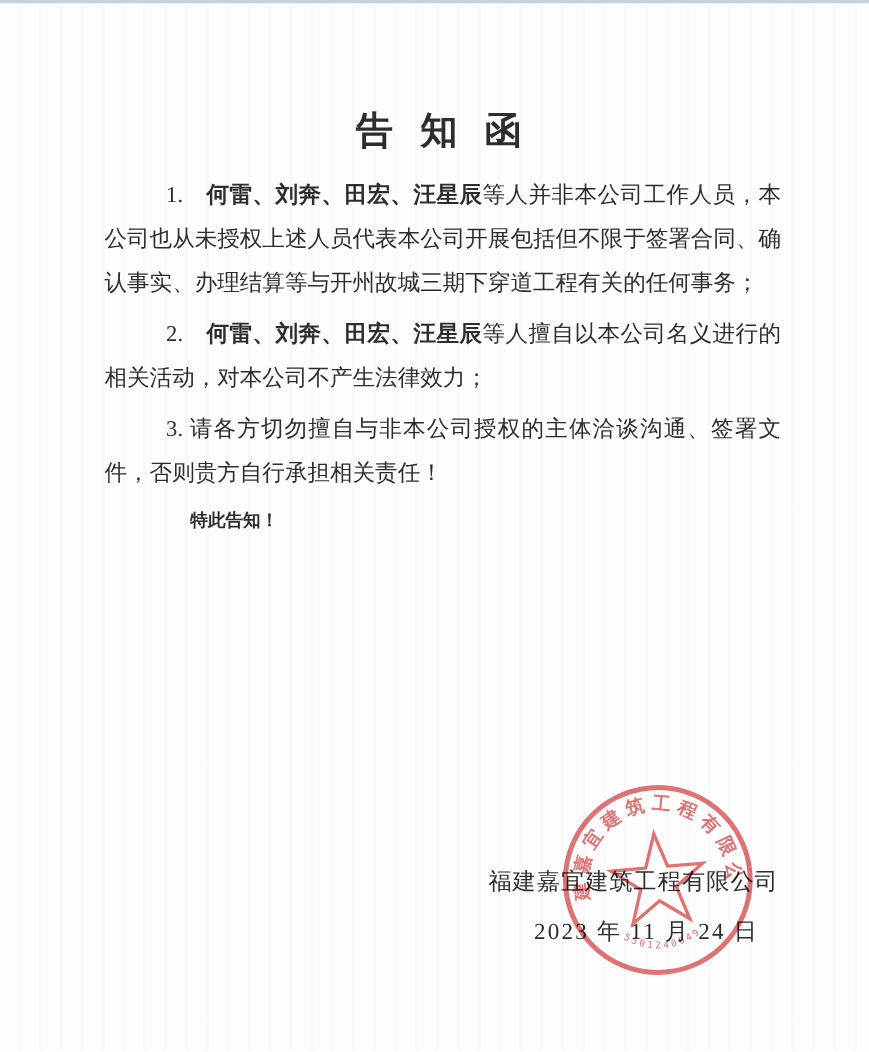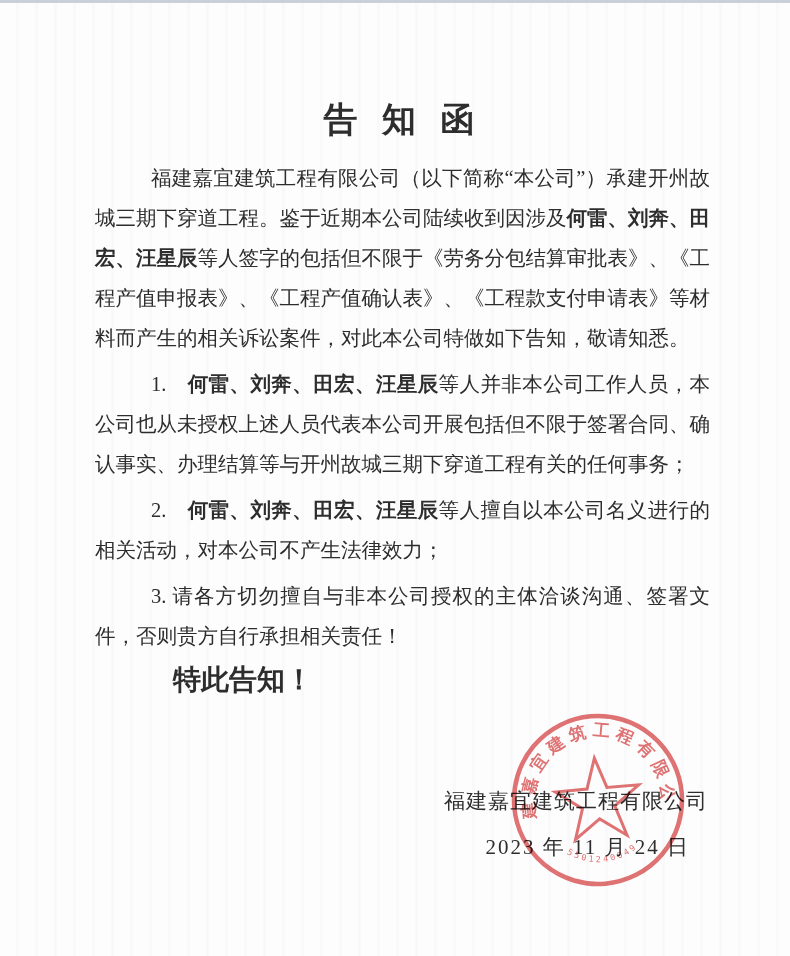--- a/index.html
+++ b/index.html
@@ -52,21 +52,21 @@
   .body p.salutation {
     text-indent: 0;
     margin-bottom: 4px;
   }
   .body p.indented {
     text-indent: 56px;
   }
   .body p.closing {
     text-indent: 0;
     margin: 2px 0 0 78px;
-    font-size: 28px;
+    font-size: 16px;
     font-weight: 700;
     line-height: 36px;
   }
   .bold { font-weight: 700; }
 
   .signature-company {
     position: absolute;
     top: 786px;
     right: 82px;
     font-size: 21px;
@@ -119,21 +119,20 @@
 </style>
 </head>
 <body>
 
 <div class="page">
   <div class="scan-edge"></div>
 
   <h1 class="title">告 知 函</h1>
 
   <div class="body">
-      <p class="indented"><span>福建嘉宜建筑工程有限公司（以下简称“本公司”）承建开州故城三期下穿道工程。鉴于近期本公司陆续收到因涉及</span><span class="bold">何雷、刘奔、田宏、汪星辰</span><span>等人签字的包括但不限于《劳务分包结算审批表》、《工程产值申报表》、《工程产值确认表》、《工程款支付申请表》等材料而产生的相关诉讼案件，对此本公司特做如下告知，敬请知悉。</span></p>
       <p class="indented"><span>1.　</span><span class="bold">何雷、刘奔、田宏、汪星辰</span><span>等人并非本公司工作人员，本公司也从未授权上述人员代表本公司开展包括但不限于签署合同、确认事实、办理结算等与开州故城三期下穿道工程有关的任何事务；</span></p>
       <p class="indented"><span>2.　</span><span class="bold">何雷、刘奔、田宏、汪星辰</span><span>等人擅自以本公司名义进行的相关活动，对本公司不产生法律效力；</span></p>
       <p class="indented"><span>3. 请各方切勿擅自与非本公司授权的主体洽谈沟通、签署文件，否则贵方自行承担相关责任！</span></p>
       <p class="closing"><span class="bold">特此告知！</span></p>
     </div>
 
   <div class="signature-company">福建嘉宜建筑工程有限公司</div>
 
   <div class="signature-date">2023 年 11 月 24 日</div>
 

